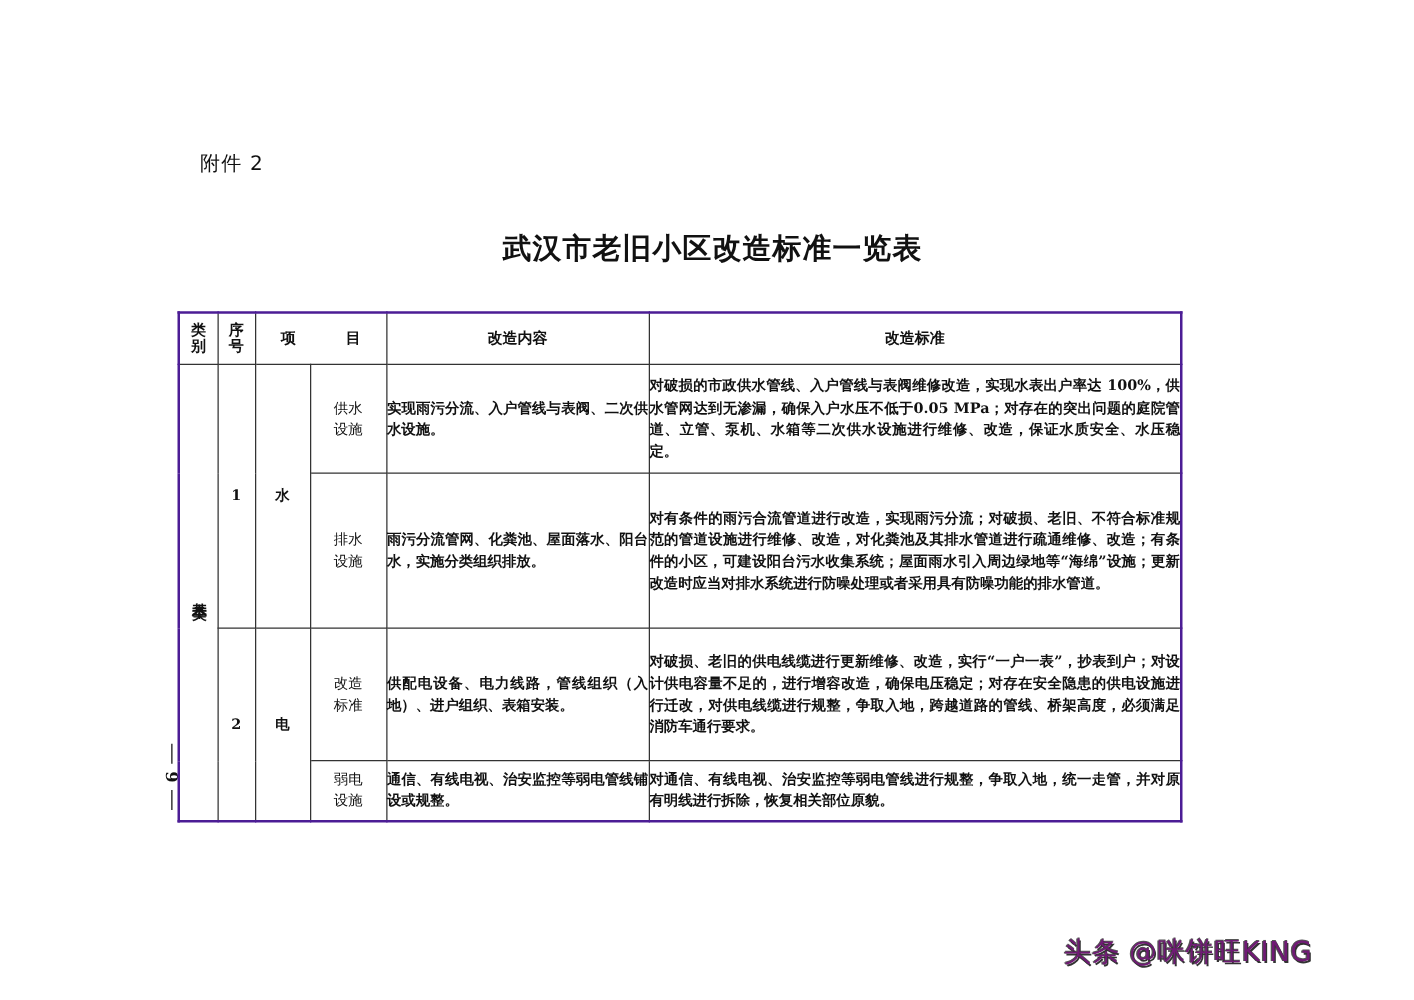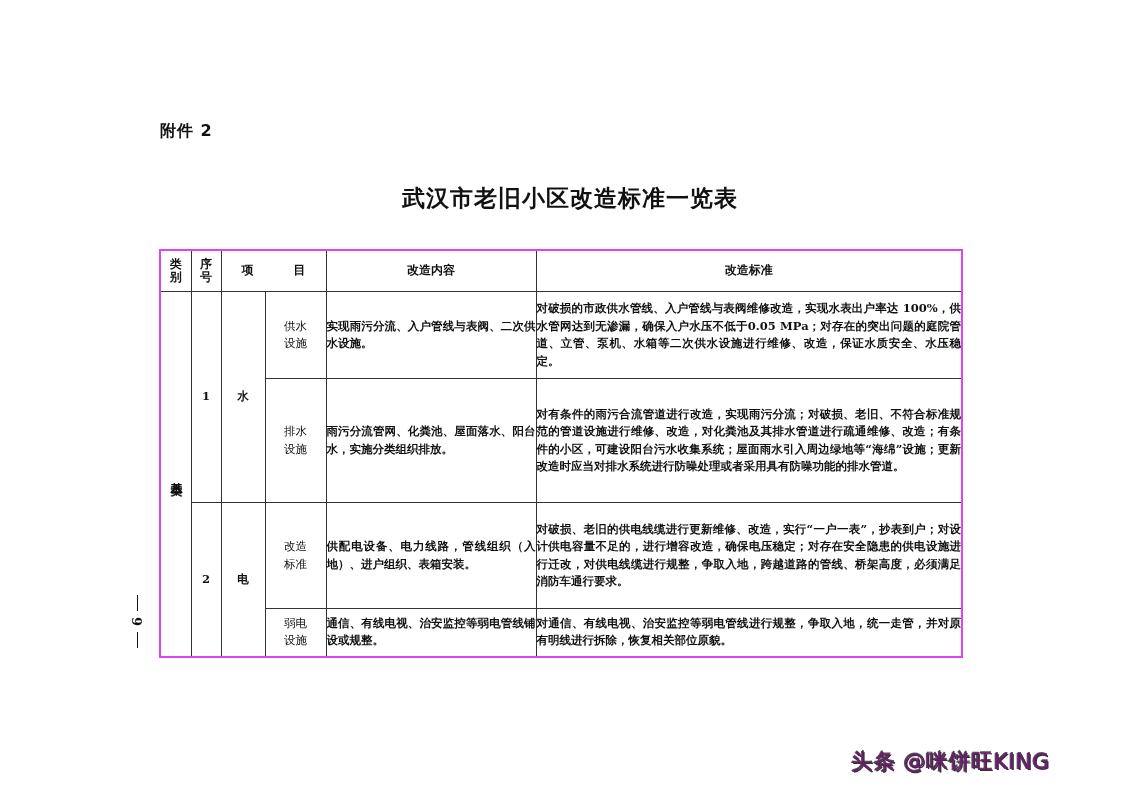--- a/index.html
+++ b/index.html
@@ -1,28 +1,28 @@
 <!DOCTYPE html>
 <html><head>
 <meta charset="utf-8">
 <style>
   html, body { margin:0; padding:0; background:#ffffff; }
   body { width:1131px; height:800px; position:relative; overflow:hidden;
          font-family: "DejaVu Serif", "Liberation Serif", serif; color:#111; }
-  .attach { position:absolute; left:160px; top:121px; font-size:16px; font-weight:bold;
+  .attach { position:absolute; left:160px; top:121px; font-size:16px; font-weight:normal;
             font-family:"DejaVu Sans","Liberation Sans",sans-serif; letter-spacing:1px; }
   .title { position:absolute; left:360px; top:183px; width:420px; text-align:center;
            font-size:23px; font-weight:bold; letter-spacing:1px;
            font-family:"DejaVu Sans","Liberation Sans",sans-serif; }
   .pagenum { position:absolute; left:122px; top:595px; width:30px; height:60px;
              display:flex; flex-direction:column; align-items:center; }
   .pagenum .bar { width:1px; height:16px; background:#111; }
   .pagenum .num { transform:rotate(90deg); font-size:13px; font-weight:bold; margin:3px 0; }
-  table.std { position:absolute; left:159px; top:249px; width:802px; border-collapse:collapse;
-              border:2px solid #d946ef; table-layout:fixed; }
+  table.std { position:absolute; left:142px; top:249px; width:802px; border-collapse:collapse;
+              border:2px solid #4c1d95; table-layout:fixed; }
   table.std td, table.std th { border:1px solid #333; padding:0; font-size:11.5px; line-height:17.5px; vertical-align:middle; }
   table.std th { height:40px; font-weight:bold; font-family:"DejaVu Sans","Liberation Sans",sans-serif; font-size:12px; }
   .c-cat { width:31px; } .c-no { width:30px; } .c-item { width:44px; } .c-sub { width:61px; }
   .c-content { width:210px; } .c-std { width:426px; }
   .center { text-align:center; }
   .vtext { writing-mode:vertical-rl; text-orientation:upright; font-weight:bold; font-size:12px; letter-spacing:1px; margin:auto; font-family:"DejaVu Sans","Liberation Sans",sans-serif; }
   .hdr2 { display:block; line-height:13px; }
   .sub { text-align:center; line-height:17px; }
   .txt { padding:6px 7px 6px 7px; text-align:justify; font-weight:bold; }
   .num-cell { font-weight:bold; font-family:"DejaVu Serif","Liberation Serif",serif; font-size:12px; }

